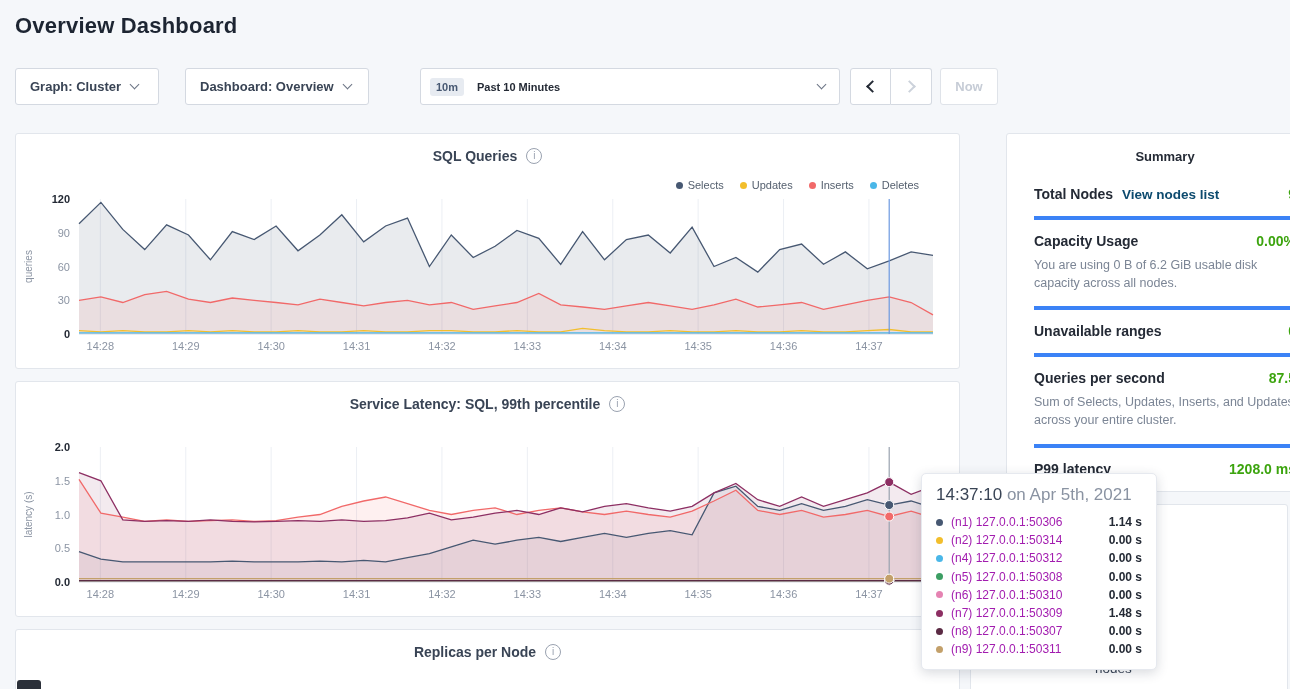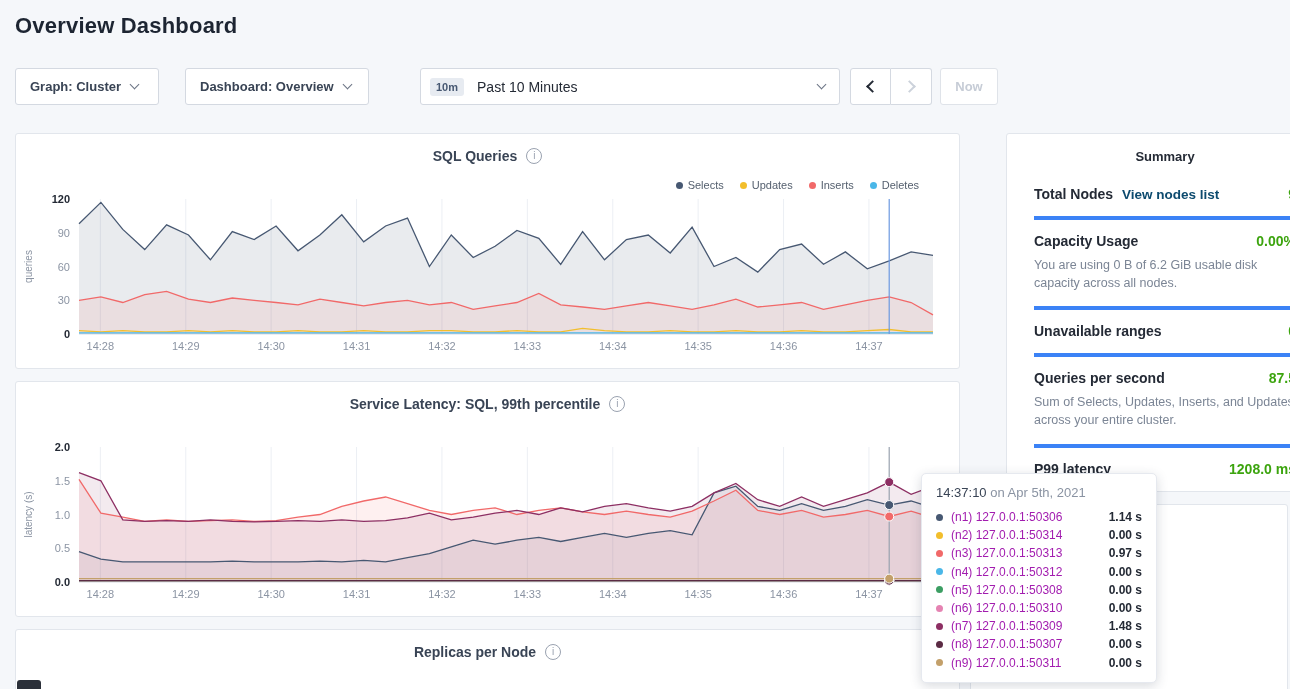--- a/index.html
+++ b/index.html
@@ -36,21 +36,21 @@
   }
   .timepicker {
     position:absolute; left:420px; top:68px; width:420px; height:37px;
     background:#fff; border:1px solid #d4d9e1; border-radius:3px;
     display:flex; align-items:center; padding:0 14px 0 9px; cursor:pointer;
   }
   .range-badge {
     background:#e7ebf1; color:#475872; font-size:11px; font-weight:700;
     border-radius:3px; padding:3px 6px; margin-right:13px;
   }
-  .range-label { font-size:14px; font-weight:400; color:#242a35; flex:1; }
+  .range-label { font-size:11px; font-weight:700; color:#242a35; flex:1; }
   .nav-group { position:absolute; left:850px; top:68px; display:flex; }
   .nav-btn {
     width:41px; height:37px; background:#fff; border:1px solid #d4d9e1;
     display:flex; align-items:center; justify-content:center; cursor:pointer;
   }
   .nav-btn.prev { border-radius:3px 0 0 3px; }
   .nav-btn.next { border-radius:0 3px 3px 0; border-left:none; }
   .arr-left { width:9px; height:9px; border-left:2px solid #242a35; border-bottom:2px solid #242a35; transform:rotate(45deg); margin-left:4px; }
   .arr-right { width:9px; height:9px; border-right:2px solid #ccd2db; border-top:2px solid #ccd2db; transform:rotate(45deg); margin-right:4px; }
   .now-btn {
@@ -111,21 +111,21 @@
   .ev-frag.f2 { left:92px; top:139px; }
   .ev-frag.f3 { left:124px; top:156px; }
 
   
   .chart-tooltip {
     position:absolute; left:921px; top:473px; width:236px;
     background:#fff; border:1px solid #e6e9ef; border-radius:5px;
     box-shadow:0 3px 12px rgba(40,50,70,0.18);
     padding:11px 14px 10px; z-index:50;
   }
-  .tt-header { font-size:13px; color:#394455; white-space:nowrap; }
+  .tt-header { font-size:17px; color:#394455; white-space:nowrap; }
   .tt-date { color:#8a93a2; }
   .tt-rows { margin-top:8px; }
   .tt-row { display:flex; align-items:center; height:18.2px; }
   .tt-dot { width:7px; height:7px; border-radius:50%; margin-right:8px; flex:none; }
   .tt-label { font-size:12px; color:#a21caf; flex:1; white-space:nowrap; }
   .tt-value { font-size:12px; font-weight:700; color:#242a35; }
 
   .clip-fragment {
     position:absolute; left:17px; top:680px; width:24px; height:9px;
     background:#2b3039; border-radius:3px 3px 0 0;
@@ -341,25 +341,20 @@
           <span class="tt-dot" style="background: rgb(71, 88, 114);"></span>
           <span class="tt-label">(n1) 127.0.0.1:50306</span>
           <span class="tt-value">1.14 s</span>
         </div>
         <div class="tt-row">
           <span class="tt-dot" style="background: rgb(242, 190, 44);"></span>
           <span class="tt-label">(n2) 127.0.0.1:50314</span>
           <span class="tt-value">0.00 s</span>
         </div>
         <div class="tt-row">
-          <span class="tt-dot" style="background: rgb(241, 105, 105);"></span>
-          <span class="tt-label">(n3) 127.0.0.1:50313</span>
-          <span class="tt-value">0.97 s</span>
-        </div>
-        <div class="tt-row">
           <span class="tt-dot" style="background: rgb(74, 183, 232);"></span>
           <span class="tt-label">(n4) 127.0.0.1:50312</span>
           <span class="tt-value">0.00 s</span>
         </div>
         <div class="tt-row">
           <span class="tt-dot" style="background: rgb(60, 158, 99);"></span>
           <span class="tt-label">(n5) 127.0.0.1:50308</span>
           <span class="tt-value">0.00 s</span>
         </div>
         <div class="tt-row">

